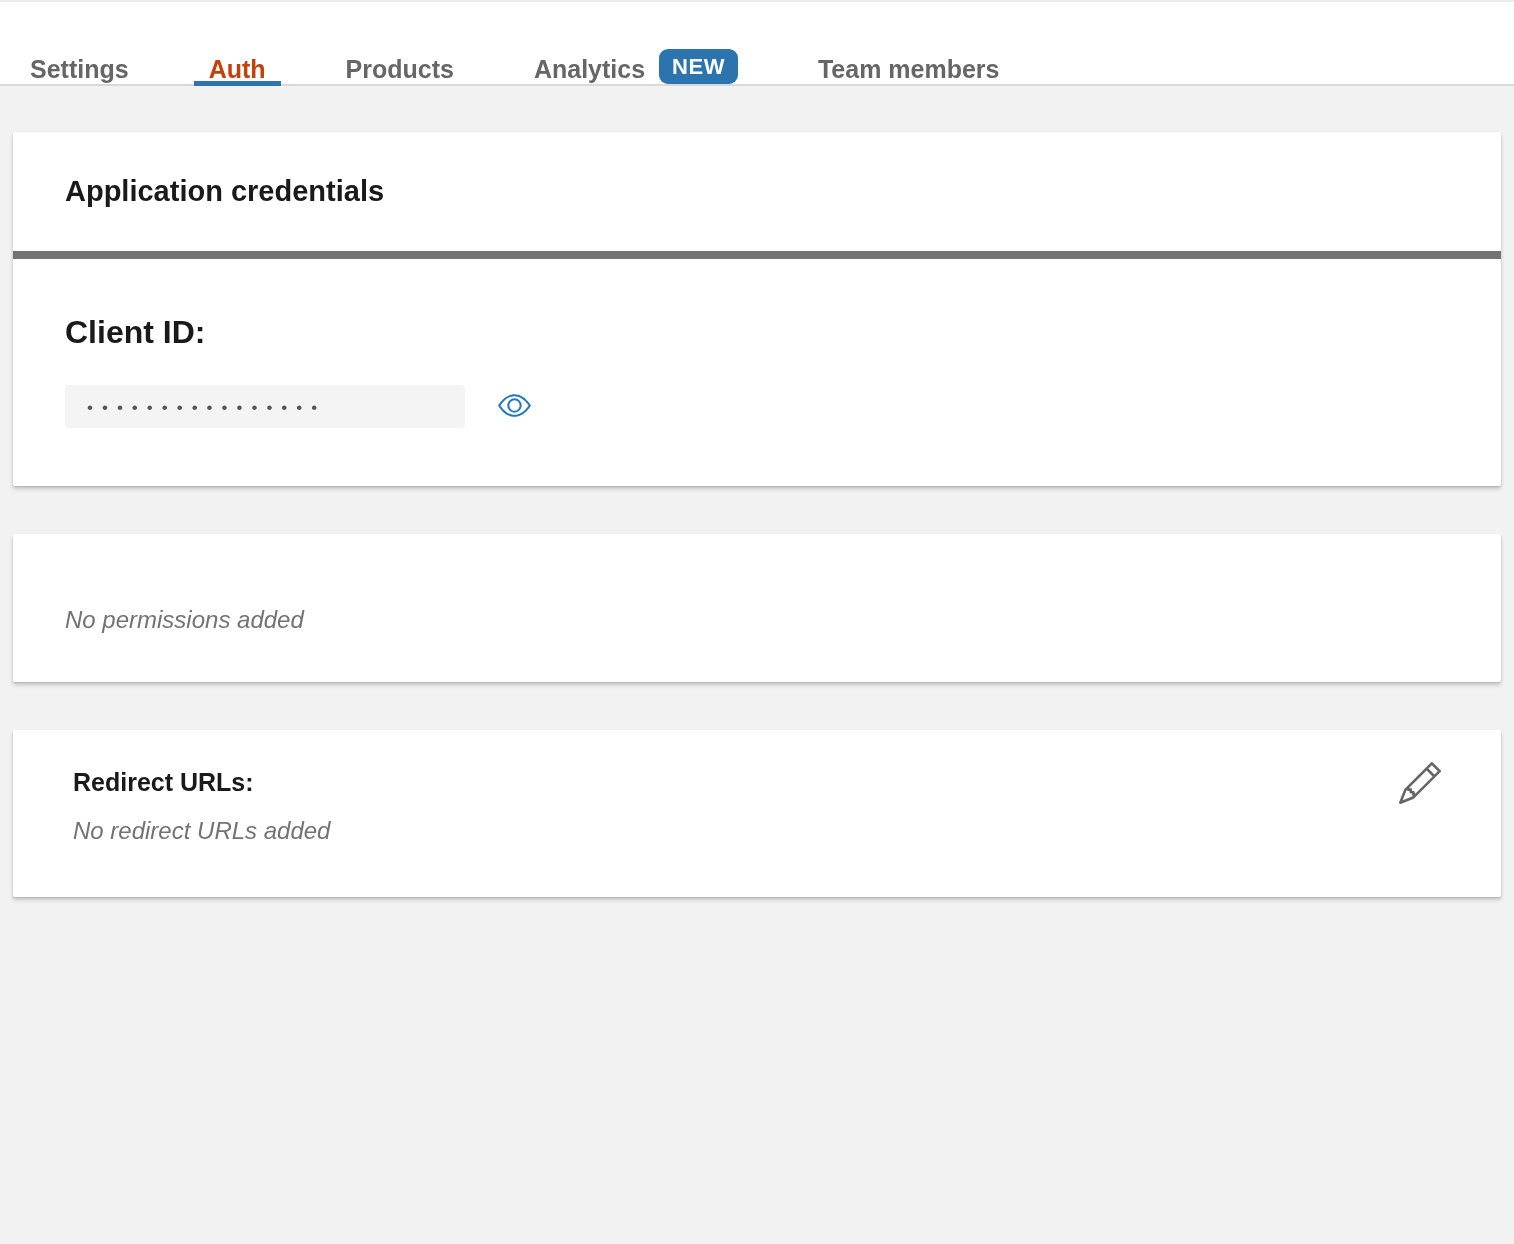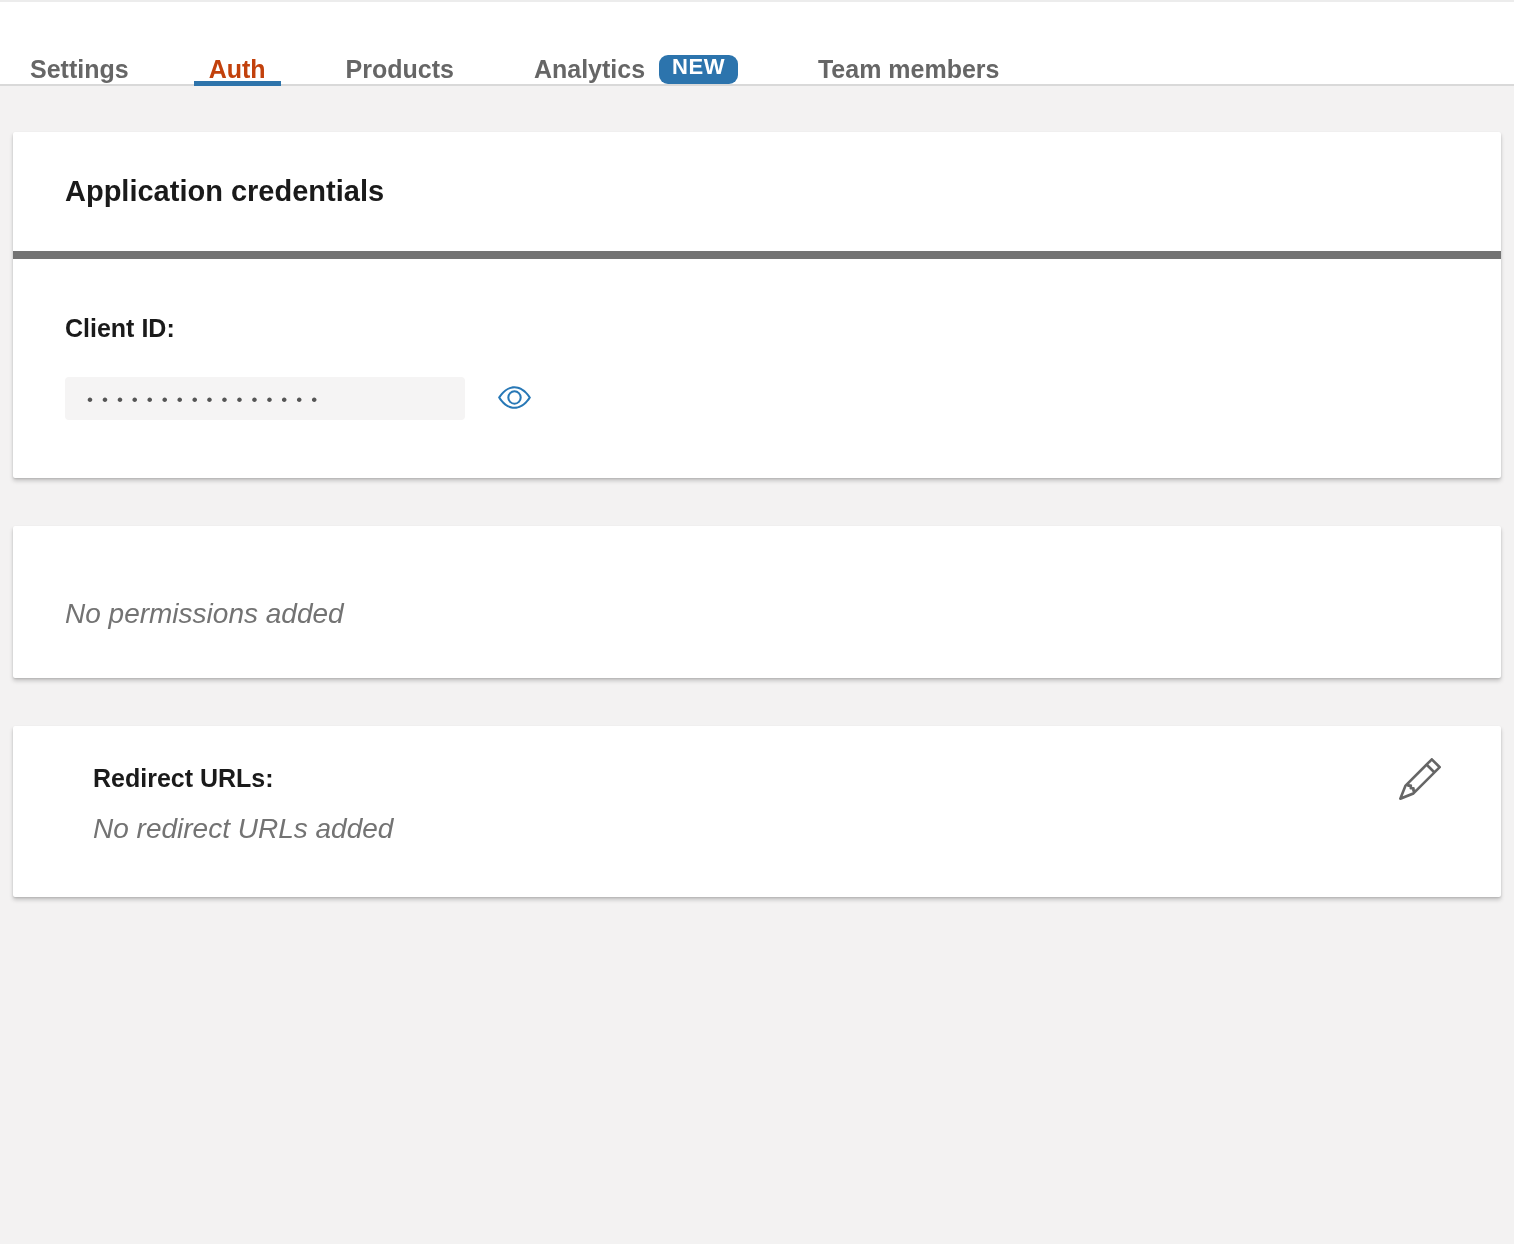--- a/index.html
+++ b/index.html
@@ -45,21 +45,21 @@
     bottom: -2px;
     height: 5px;
     background: #2e74ab;
   }
   .badge-new {
     background: #2c74ad;
     color: #ffffff;
     font-size: 22px;
     font-weight: 700;
     line-height: 1;
-    padding: 1px 13px 6px;
+    padding: 7px 13px 6px;
     border-radius: 9px;
     letter-spacing: 0.5px;
   }
 
   
   .content { padding: 46px 13px 0 13px; }
   .card {
     background: #ffffff;
     border-radius: 2px;
     box-shadow: 0 1px 2px rgba(0,0,0,0.12), 0 3px 4px rgba(0,0,0,0.18);
@@ -72,21 +72,21 @@
   .card-title {
     margin: 0;
     font-size: 29px;
     font-weight: 700;
     color: #1a1a1a;
   }
 
   
   .cred-body { padding: 55px 52px 58px; }
   .field-label {
-    font-size: 25px;
+    font-size: 32px;
     font-weight: 700;
     margin-bottom: 21px;
   }
   .field-input {
     width: 400px;
     height: 43px;
     background: #f5f4f4;
     border: none;
     border-radius: 4px;
     display: flex;
@@ -109,27 +109,27 @@
     padding: 0;
     cursor: pointer;
     display: flex;
     align-items: center;
   }
   .eye-btn svg { width: 33px; height: 33px; fill: #2878b6; }
 
   
   .perm-body { padding: 72px 52px 48px; }
   .empty-text {
-    font-size: 28px;
+    font-size: 24px;
     font-style: italic;
     color: #737373;
   }
 
   
-  .oauth-body { padding: 38px 80px 52px; position: relative; }
+  .oauth-body { padding: 38px 60px 52px; position: relative; }
   .redirect-label {
     font-size: 25px;
     font-weight: 700;
     margin-bottom: 20px;
   }
   .edit-btn {
     position: absolute;
     top: 32px;
     right: 60px;
     background: none;

